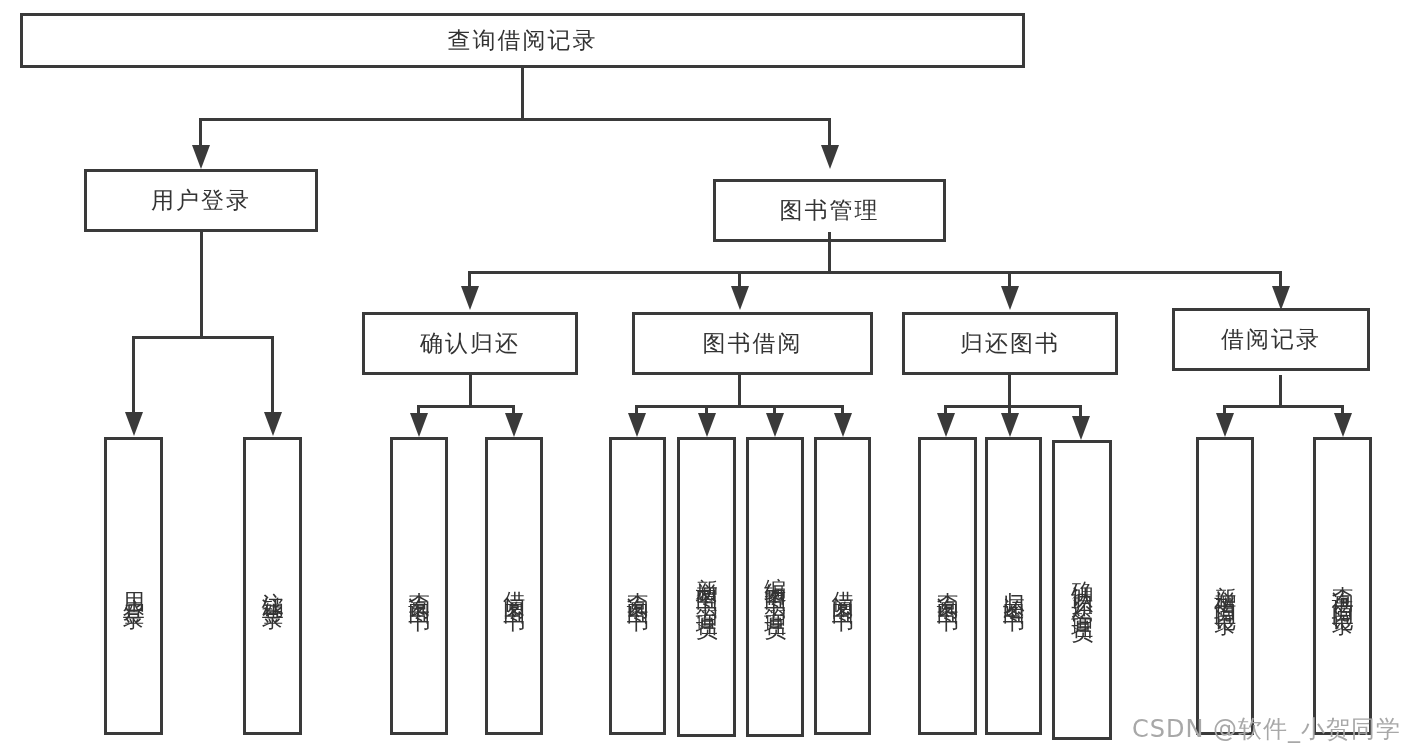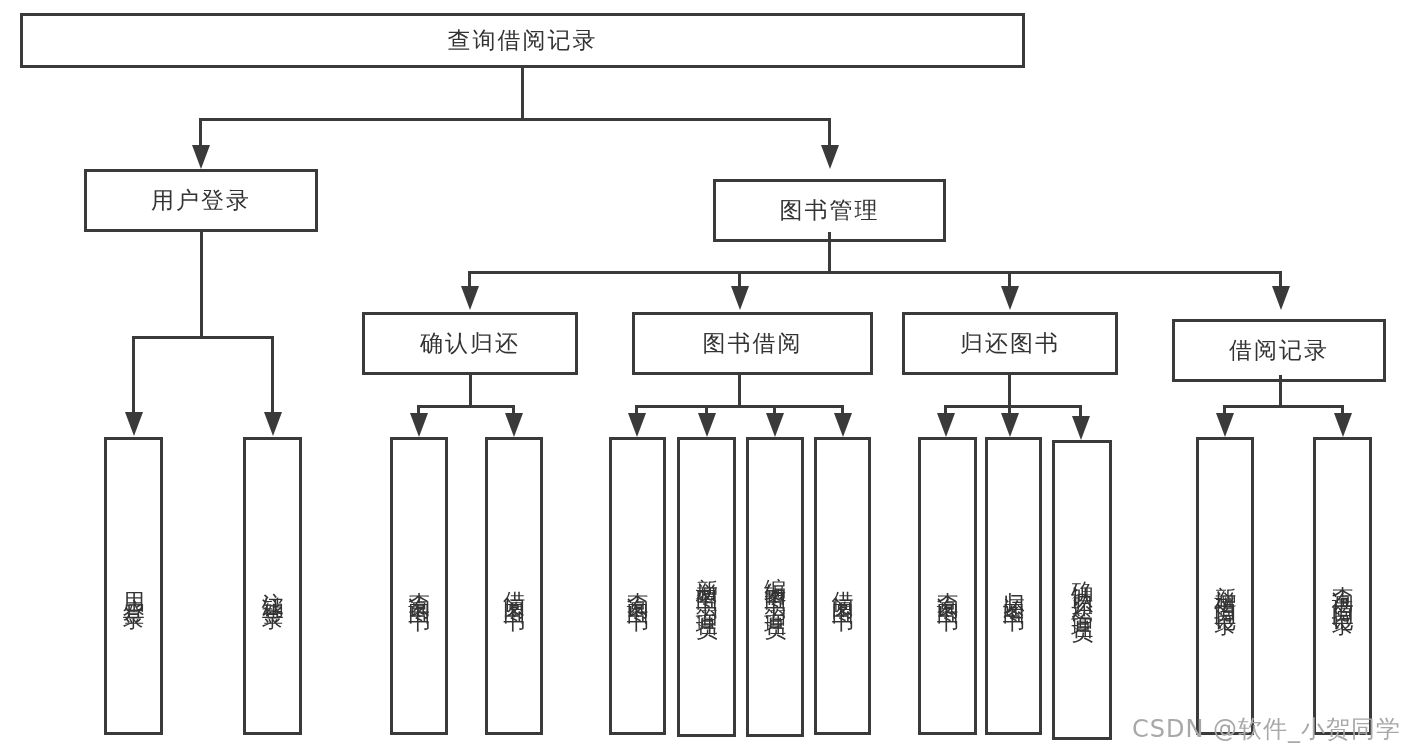--- a/index.html
+++ b/index.html
@@ -95,21 +95,21 @@
 
   <div class="box" style="left:362px;top:312px;width:216px;height:63px">
     <span class="hlabel">确认归还</span>
   </div>
   <div class="box" style="left:632px;top:312px;width:241px;height:63px">
     <span class="hlabel">图书借阅</span>
   </div>
   <div class="box" style="left:902px;top:312px;width:216px;height:63px">
     <span class="hlabel">归还图书</span>
   </div>
-  <div class="box" style="left:1172px;top:319px;width:214px;height:63px">
+  <div class="box" style="left:1172px;top:308px;width:198px;height:63px">
     <span class="hlabel">借阅记录</span>
   </div>
 
   <div class="vline" style="left:469px;top:375px;height:32px"></div>
   <div class="hline" style="left:418px;top:405px;width:97px"></div>
   <div class="vline" style="left:417px;top:405px;height:11px"></div>
   <div class="arrow" style="left:410px;top:413px"></div>
   <div class="vline" style="left:512px;top:405px;height:11px"></div>
   <div class="arrow" style="left:505px;top:413px"></div>
 

